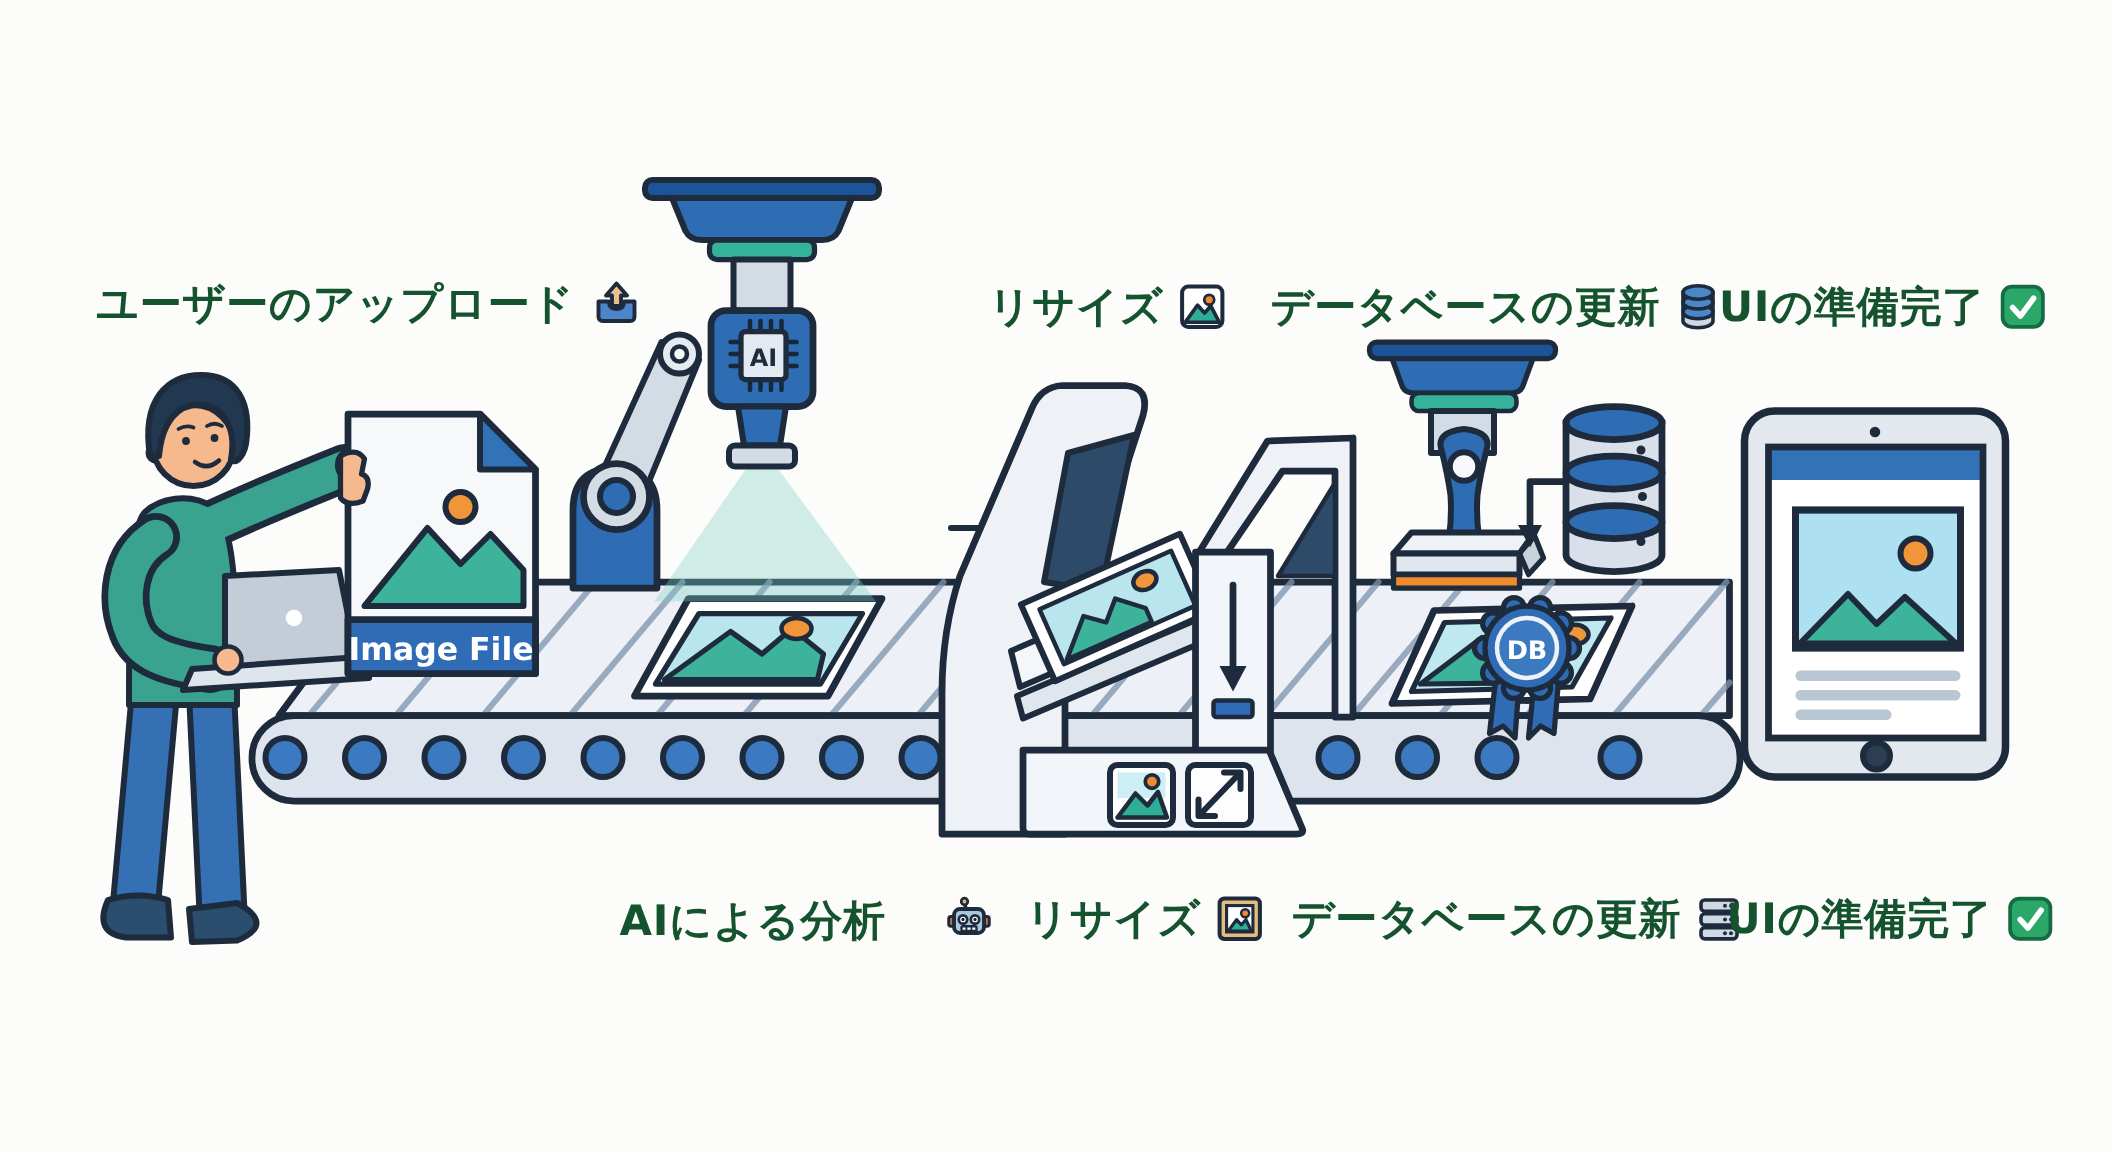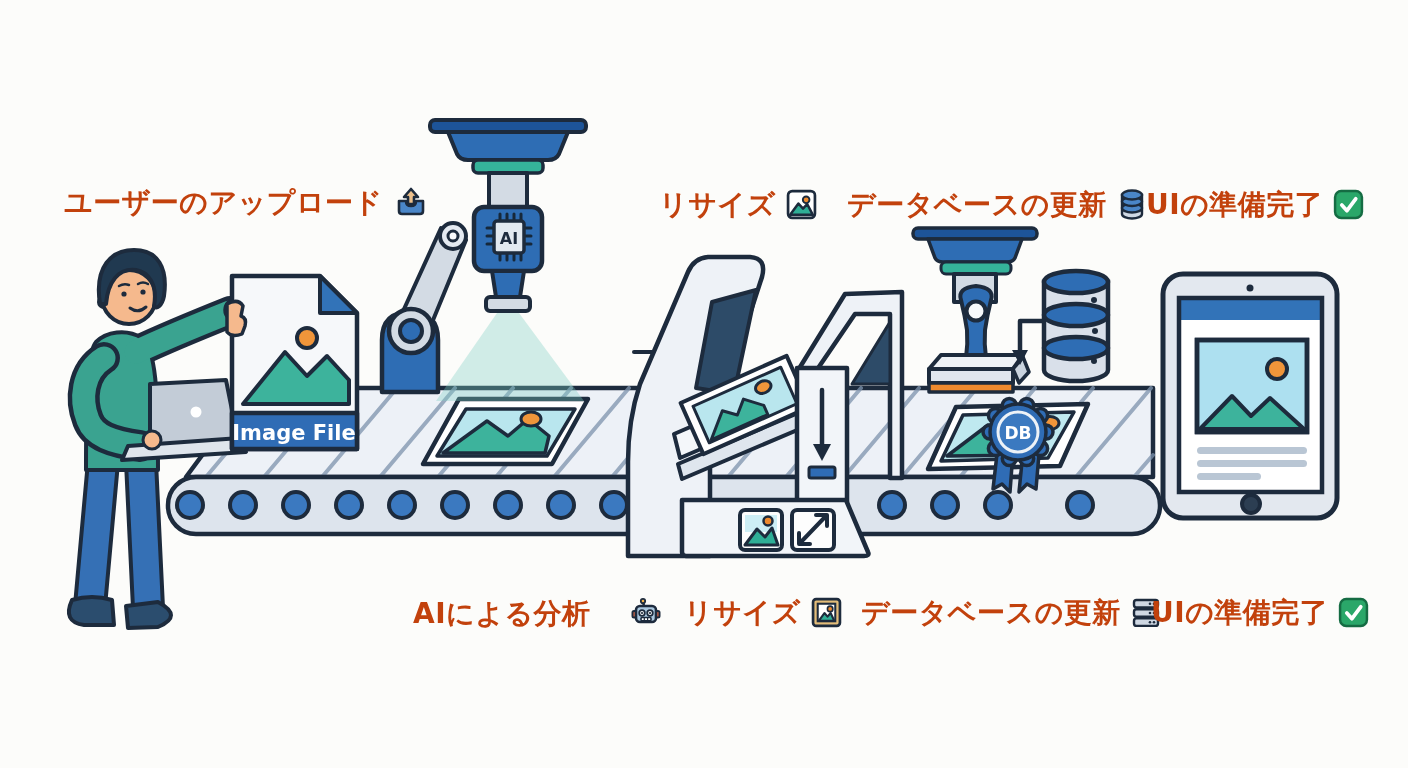--- a/index.html
+++ b/index.html
@@ -1,20 +1,20 @@
 <!DOCTYPE html>
 <html><head>
 <meta charset="utf-8">
 <style>
   html,body{margin:0;padding:0;background:#ffffff;}
   .stage{position:relative;width:1408px;height:768px;background:#fcfcfa;overflow:hidden;
          font-family:"DejaVu Sans","Liberation Sans",sans-serif;}
   .scene{position:absolute;left:0;top:0;}
   .label{position:absolute;display:flex;align-items:center;gap:10px;
-         font-weight:800;color:#c2410c;white-space:nowrap;letter-spacing:0.5px;}
+         font-weight:800;color:#14532d;white-space:nowrap;letter-spacing:0.5px;}
   .label .txt{font-size:28px;line-height:1;}
   .label svg{display:block;}
   svg text{font-family:"DejaVu Sans","Liberation Sans",sans-serif;}
 </style>
 </head>
 <body>
 
 <div class="stage">
 
   <svg class="scene" width="1408" height="768" viewBox="0 0 1408 768">

